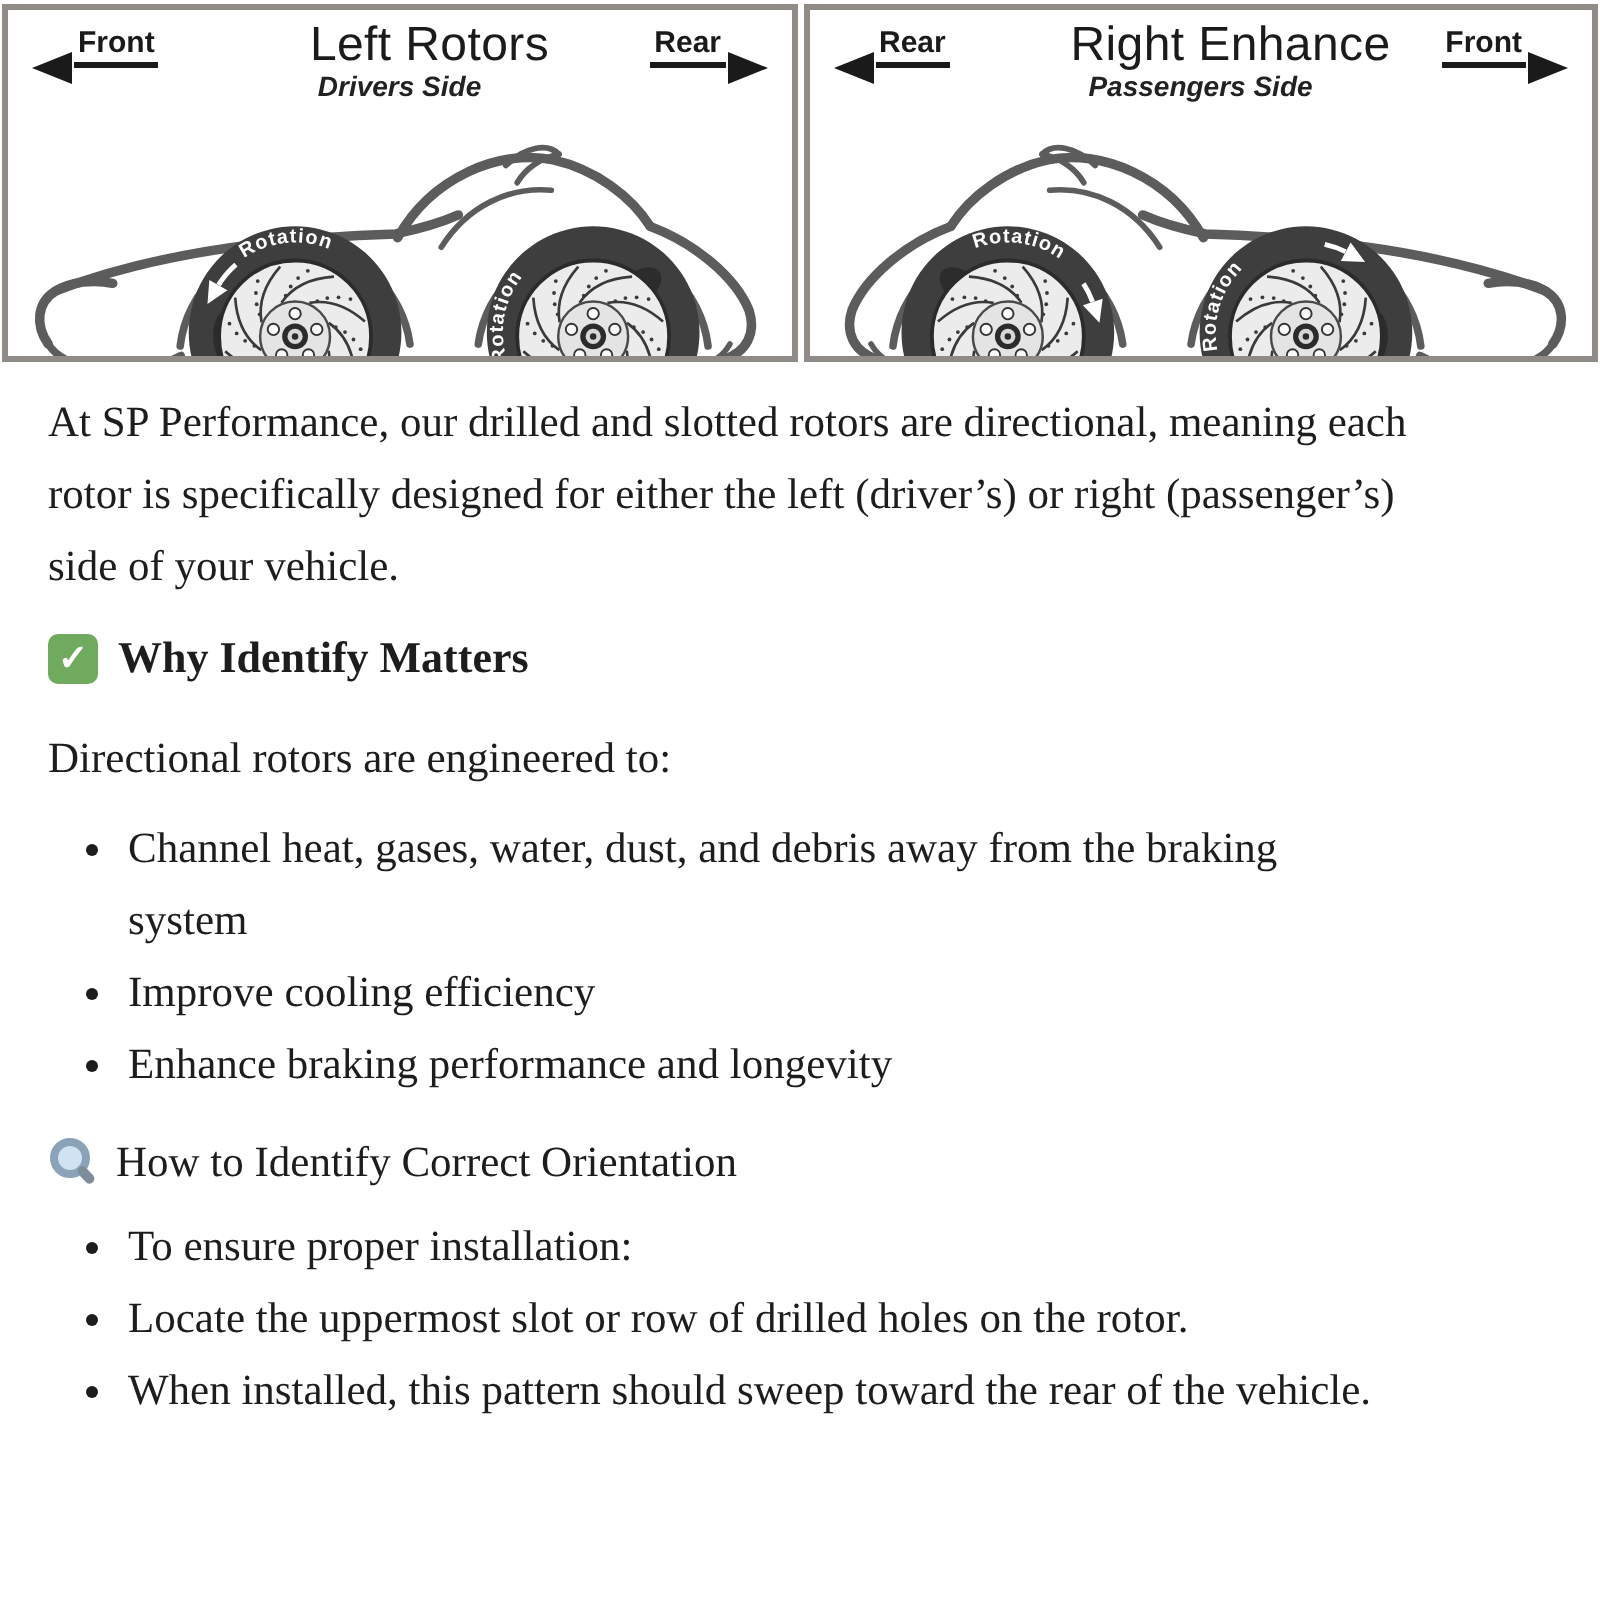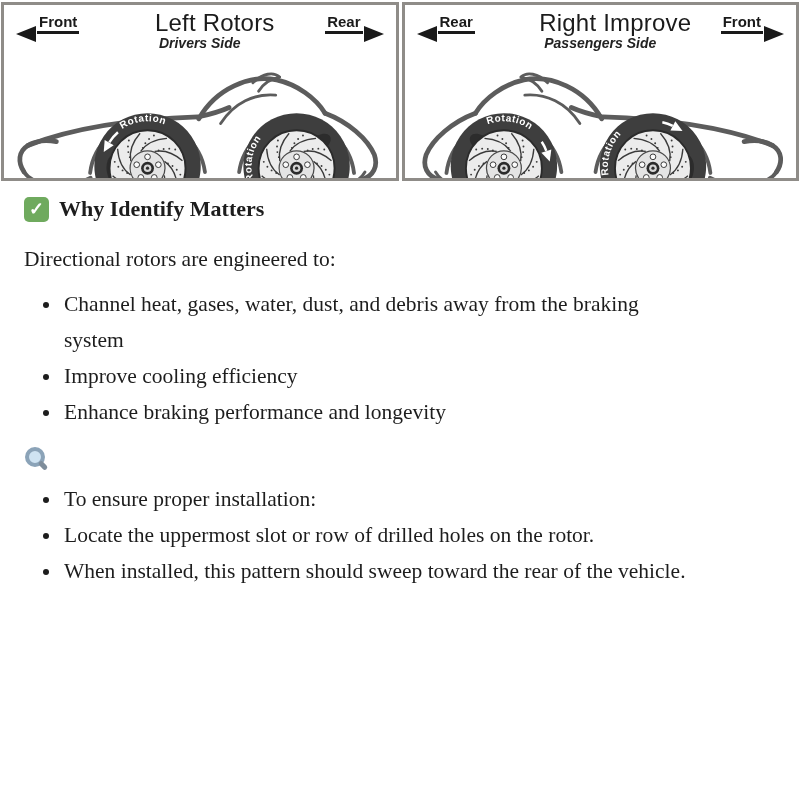--- a/index.html
+++ b/index.html
@@ -191,21 +191,21 @@
         </svg>
     </div>
 
     <div class="panel">
       <div class="panel-header">
         <div class="dir-label dir-left">
           <span class="tri tri-left"></span>
           <span class="dir-text">Rear</span>
         </div>
         <div class="panel-titles">
-          <div class="panel-title">Right Improve</div>
+          <div class="panel-title">Right Enhance</div>
           <div class="panel-subtitle">Passengers Side</div>
         </div>
         <div class="dir-label dir-right">
           <span class="dir-text">Front</span>
           <span class="tri tri-right"></span>
         </div>
       </div>
       <svg id="car-svg-1" class="car-svg" viewBox="0 0 390 158">
           <g transform="translate(390,0) scale(-1,1)">
             <path d="M10,118 C3,108 4,96 14,90 C22,85 34,84 44,86" fill="none" stroke="#5c5c5c" stroke-width="5" stroke-linecap="round"></path>
@@ -335,39 +335,41 @@
           <polygon points="141.2701699437495,106.83056516295153 132.48566366881425,97.59300869461947 142.94728534806092,94.19382175649505" fill="#fff"></polygon>
           <path id="car-svg-1-tp1" d="M204.12,124.29 A47.5,47.5 0 0 1 258.25,65.22" fill="none"></path>
           <text font-size="10.5" font-weight="bold" fill="#fff" letter-spacing="0.6" font-family="&quot;Liberation Sans&quot;, sans-serif"><textPath startOffset="3" href="#car-svg-1-tp1" xlink:href="#car-svg-1-tp1">Rotation</textPath></text>
           <path d="M259.88,65.54 A47.5,47.5 0 0 1 270.82,69.31" fill="none" stroke="#fff" stroke-width="2.6"></path>
           <polygon points="281.1294759285893,74.75471562785891 268.3934850153892,74.21200441654526 273.55767220603406,64.49958089509707" fill="#fff"></polygon>
         </svg>
     </div>
 
   </div>
 
+  <p class="intro">At SP Performance, our drilled and slotted rotors are directional, meaning each rotor is specifically designed for either the left (driver’s) or right (passenger’s) side of your vehicle.</p>
 
   <h2 class="why-heading">
     <span class="check-icon" style="background: rgb(111, 170, 94);">✓</span>
     <span>Why Identify Matters</span>
   </h2>
 
   <p class="eng">Directional rotors are engineered to:</p>
 
   <ul class="bullets">
     <li>Channel heat, gases, water, dust, and debris away from the braking system</li>
     <li>Improve cooling efficiency</li>
     <li>Enhance braking performance and longevity</li>
   </ul>
 
   <h2 class="identify-heading">
     <span class="mag-icon">
         <span class="mag-lens"></span>
         <span class="mag-handle"></span>
       </span>
+    <span>How to Identify Correct Orientation</span>
   </h2>
 
   <ul class="bullets steps">
     <li>To ensure proper installation:</li>
     <li>Locate the uppermost slot or row of drilled holes on the rotor.</li>
     <li>When installed, this pattern should sweep toward the rear of the vehicle.</li>
   </ul>
 
 </div>
 

